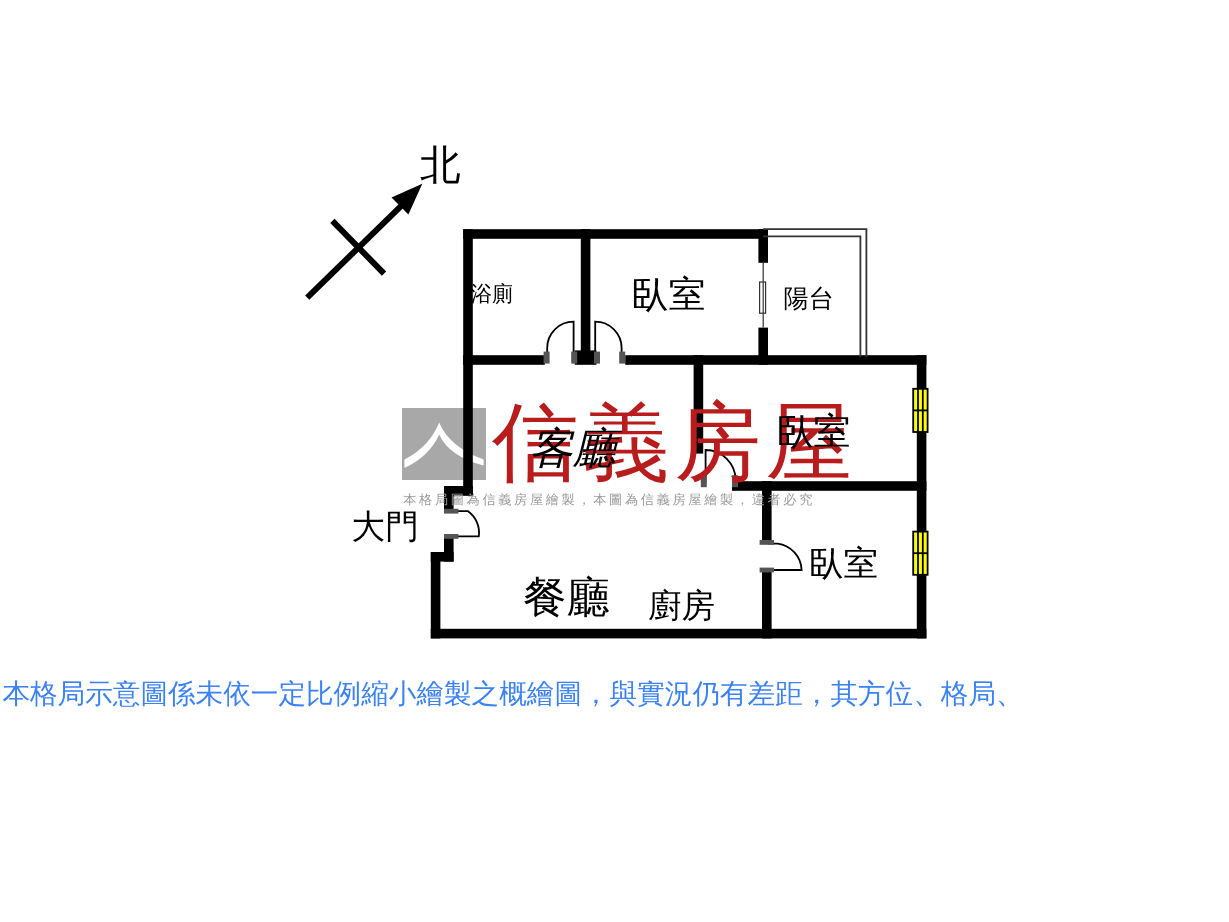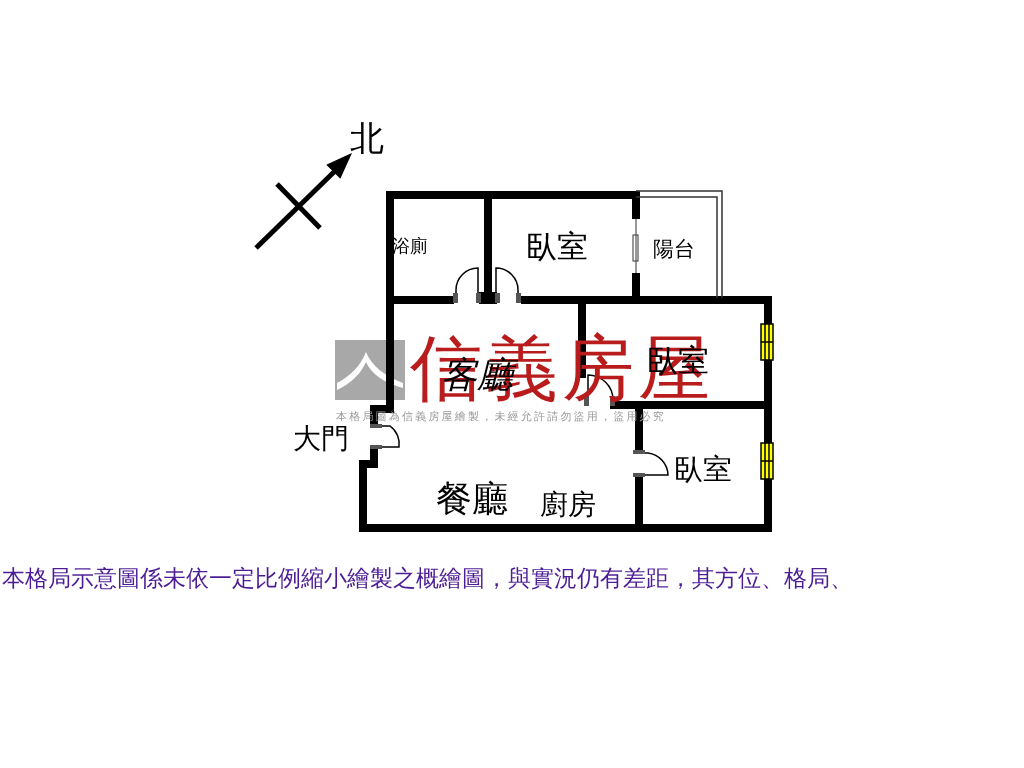--- a/index.html
+++ b/index.html
@@ -1,20 +1,20 @@
 <!DOCTYPE html>
 <html><head>
 <meta charset="utf-8">
 <style>
   html, body { margin: 0; padding: 0; background: #ffffff; }
   body { width: 1024px; height: 768px; position: relative; overflow: hidden; font-family: "DejaVu Serif", "Liberation Serif", serif; }
   #plan { position: absolute; left: 0; top: 0; width: 1024px; height: 560px; }
   .room-label { position: absolute; color: #000; white-space: nowrap; font-family: "DejaVu Serif", "Liberation Serif", serif; }
   .wm-text { position: absolute; color: #9a9a9a; white-space: nowrap; font-family: "DejaVu Sans", "Liberation Sans", sans-serif; }
-  .disclaimer { position: absolute; left: 2px; top: 563px; width: 1022px; font-size: 23px; line-height: 31px; color: #4c1d95; font-family: Liberation Sans, sans-serif; }
+  .disclaimer { position: absolute; left: 2px; top: 563px; width: 1022px; font-size: 23px; line-height: 31px; color: #3b82f6; font-family: Liberation Sans, sans-serif; }
   .disclaimer div { white-space: nowrap; }
 </style>
 </head>
 <body>
 
 <svg id="plan" viewBox="0 0 1024 560" xmlns="http://www.w3.org/2000/svg">
 
   <g>
     <rect x="335" y="340" width="70" height="60" fill="#a8a8a8"></rect>
     <path d="M337 383 Q 358 372 366 352 Q 374 372 403 383 L 403 388 Q 374 380 366 362 Q 358 380 337 390 Z" fill="#ffffff"></path>
@@ -102,21 +102,21 @@
   </g>
 
   <g stroke="#000" stroke-width="5" fill="none" stroke-linecap="butt">
     <line x1="256" y1="248" x2="335" y2="171"></line>
     <line x1="277" y1="184" x2="320" y2="228"></line>
     <polygon points="350,155 328,165 340,177" fill="#000" stroke="#000" stroke-width="2"></polygon>
   </g>
 </svg>
 
 <div class="wm-text" style="left:410px; top:328px; font-size:72px; letter-spacing:4px; line-height:80px; color:#b91c1c;">信義房屋</div>
-<div class="wm-text" style="left:336px; top:410px; font-size:11px; letter-spacing:2.2px; line-height:14px;">本格局圖為信義房屋繪製，未經允許請勿盜用，盜用必究</div>
+<div class="wm-text" style="left:336px; top:410px; font-size:11px; letter-spacing:2.2px; line-height:14px;">本格局圖為信義房屋繪製，本圖為信義房屋繪製，違者必究</div>
 
 <div class="room-label" style="left:350px; top:118px; font-size:34px; line-height:40px;">北</div>
 
 <div class="room-label" style="left:392px; top:232px; font-size:18px; line-height:28px;">浴廁</div>
 <div class="room-label" style="left:526px; top:227px; font-size:31px; line-height:38px;">臥室</div>
 <div class="room-label" style="left:653px; top:236px; font-size:21px; line-height:26px;">陽台</div>
 <div class="room-label" style="left:441px; top:353px; font-size:36px; line-height:44px;font-style:italic;">客廳</div>
 <div class="room-label" style="left:647px; top:341px; font-size:31px; line-height:38px;">臥室</div>
 <div class="room-label" style="left:293px; top:422px; font-size:28px; line-height:34px;">大門</div>
 <div class="room-label" style="left:674px; top:451px; font-size:29px; line-height:36px;">臥室</div>

